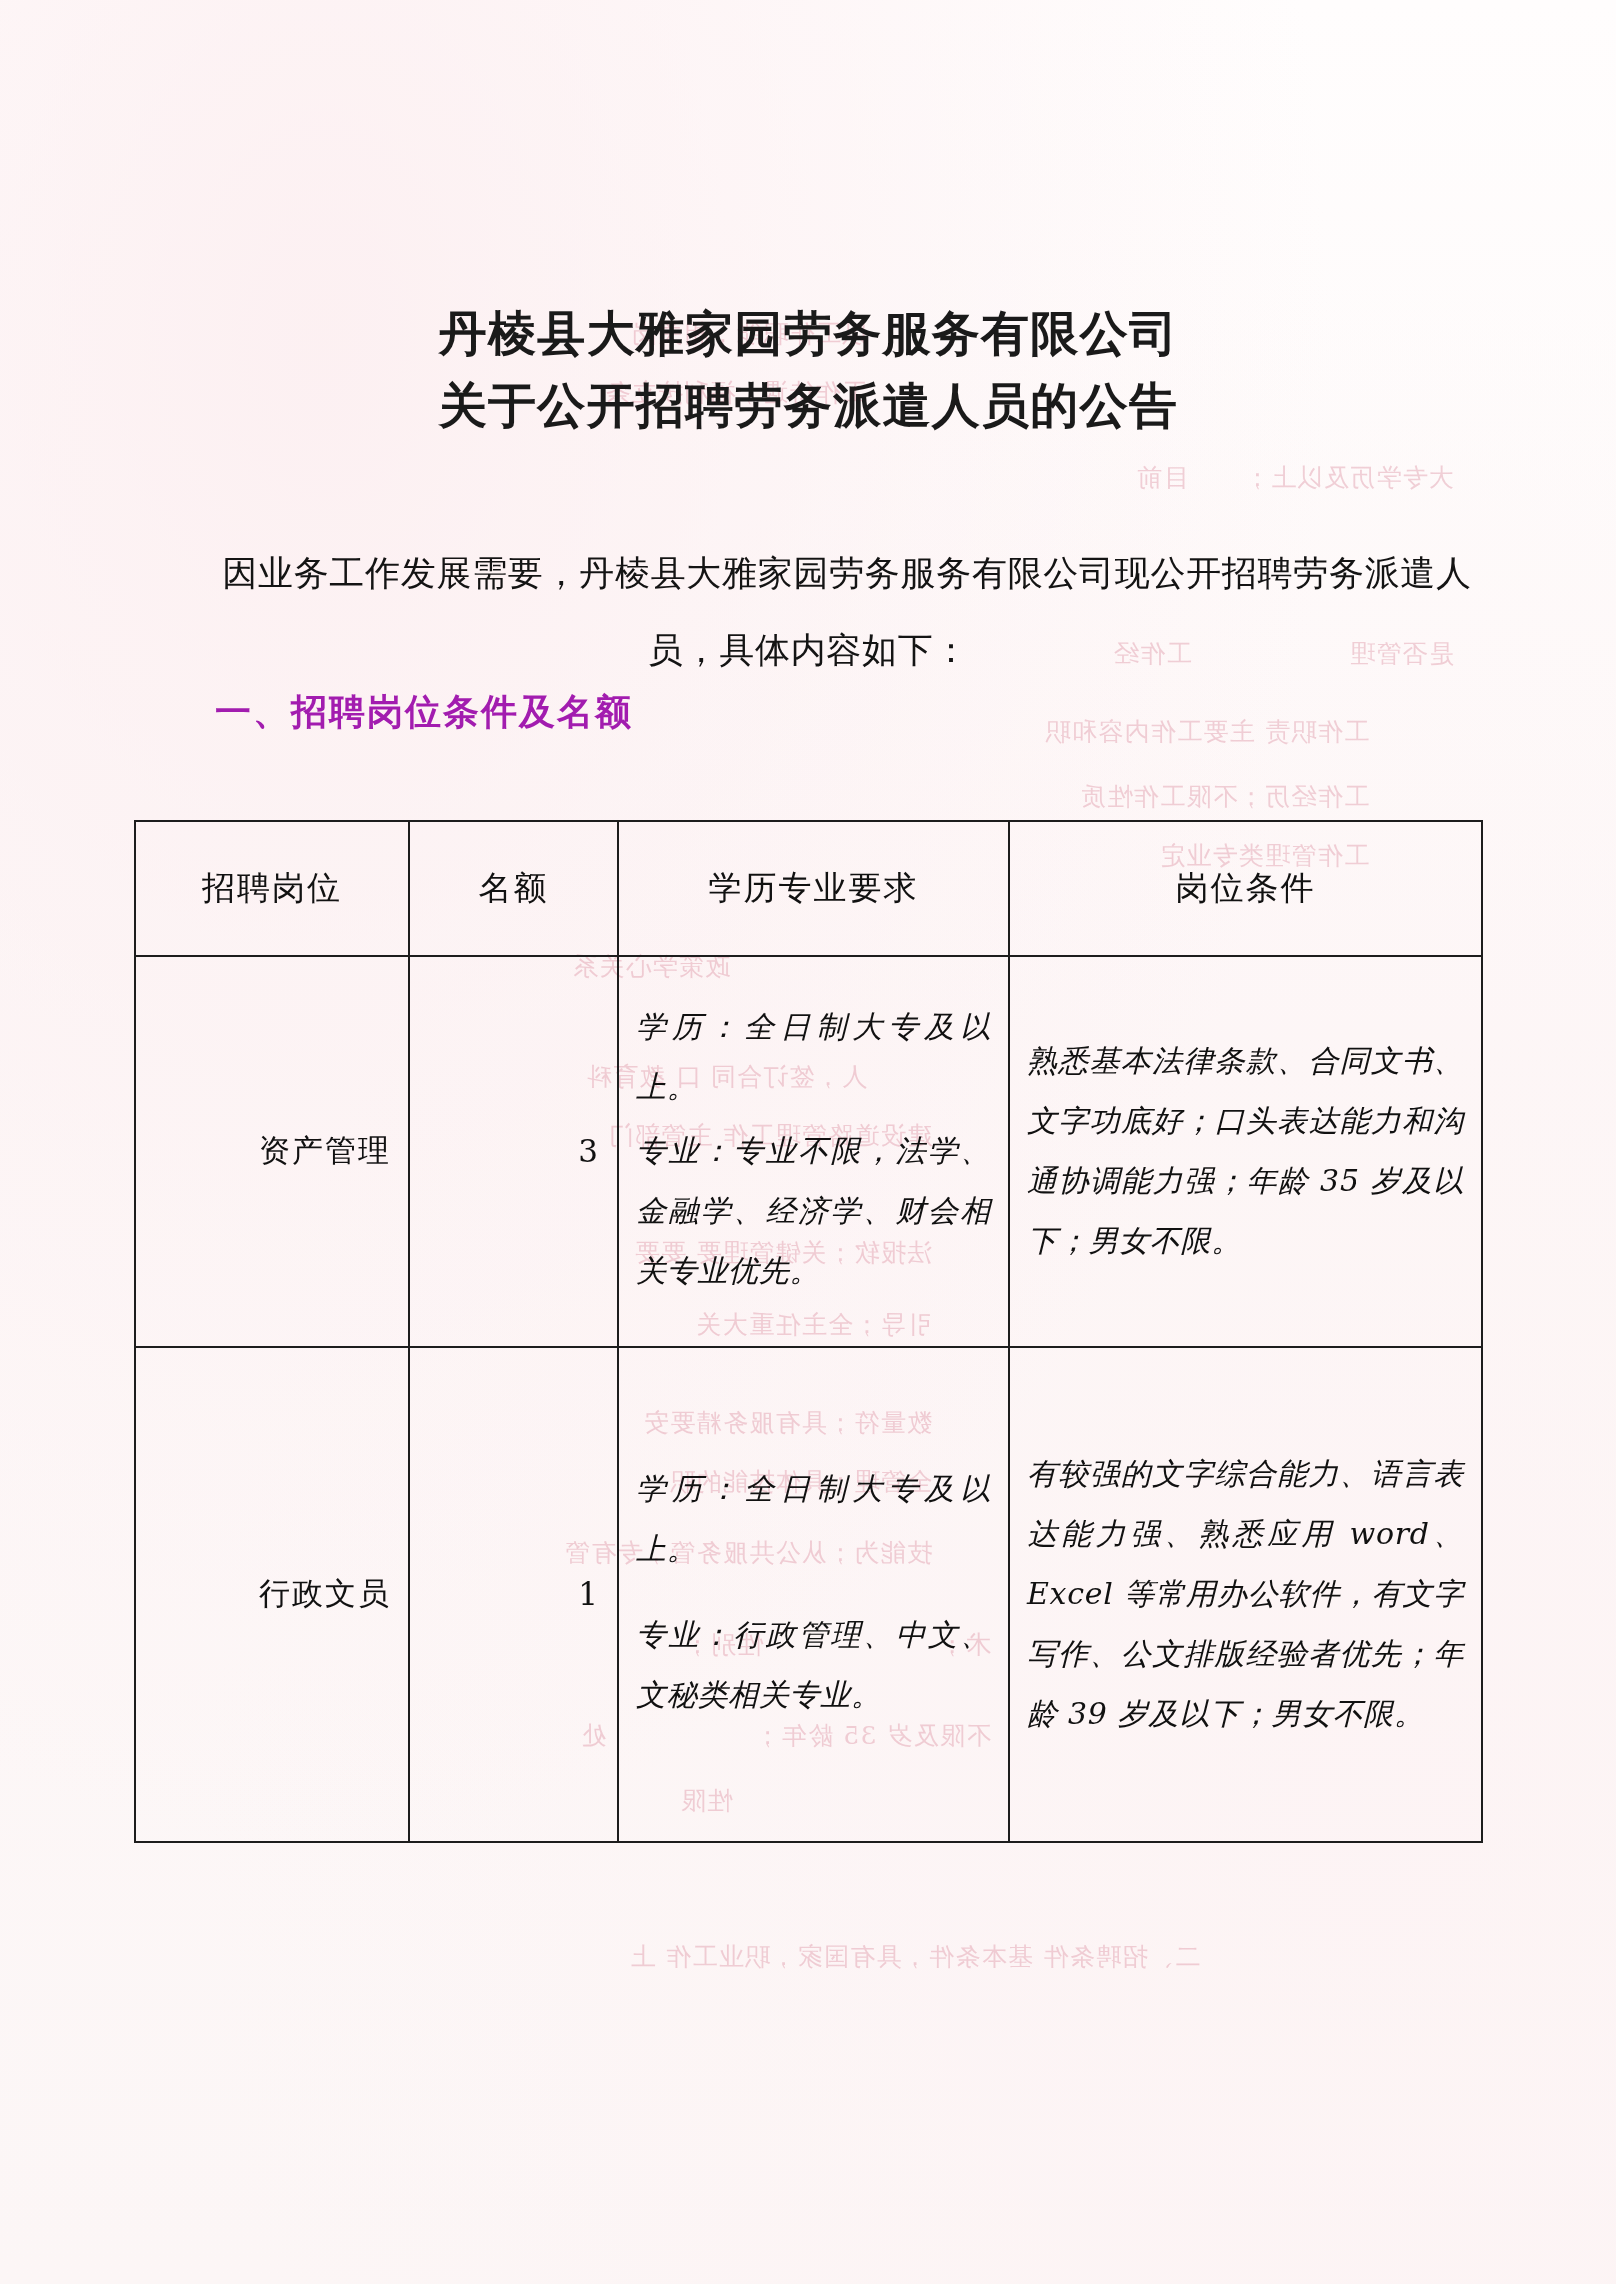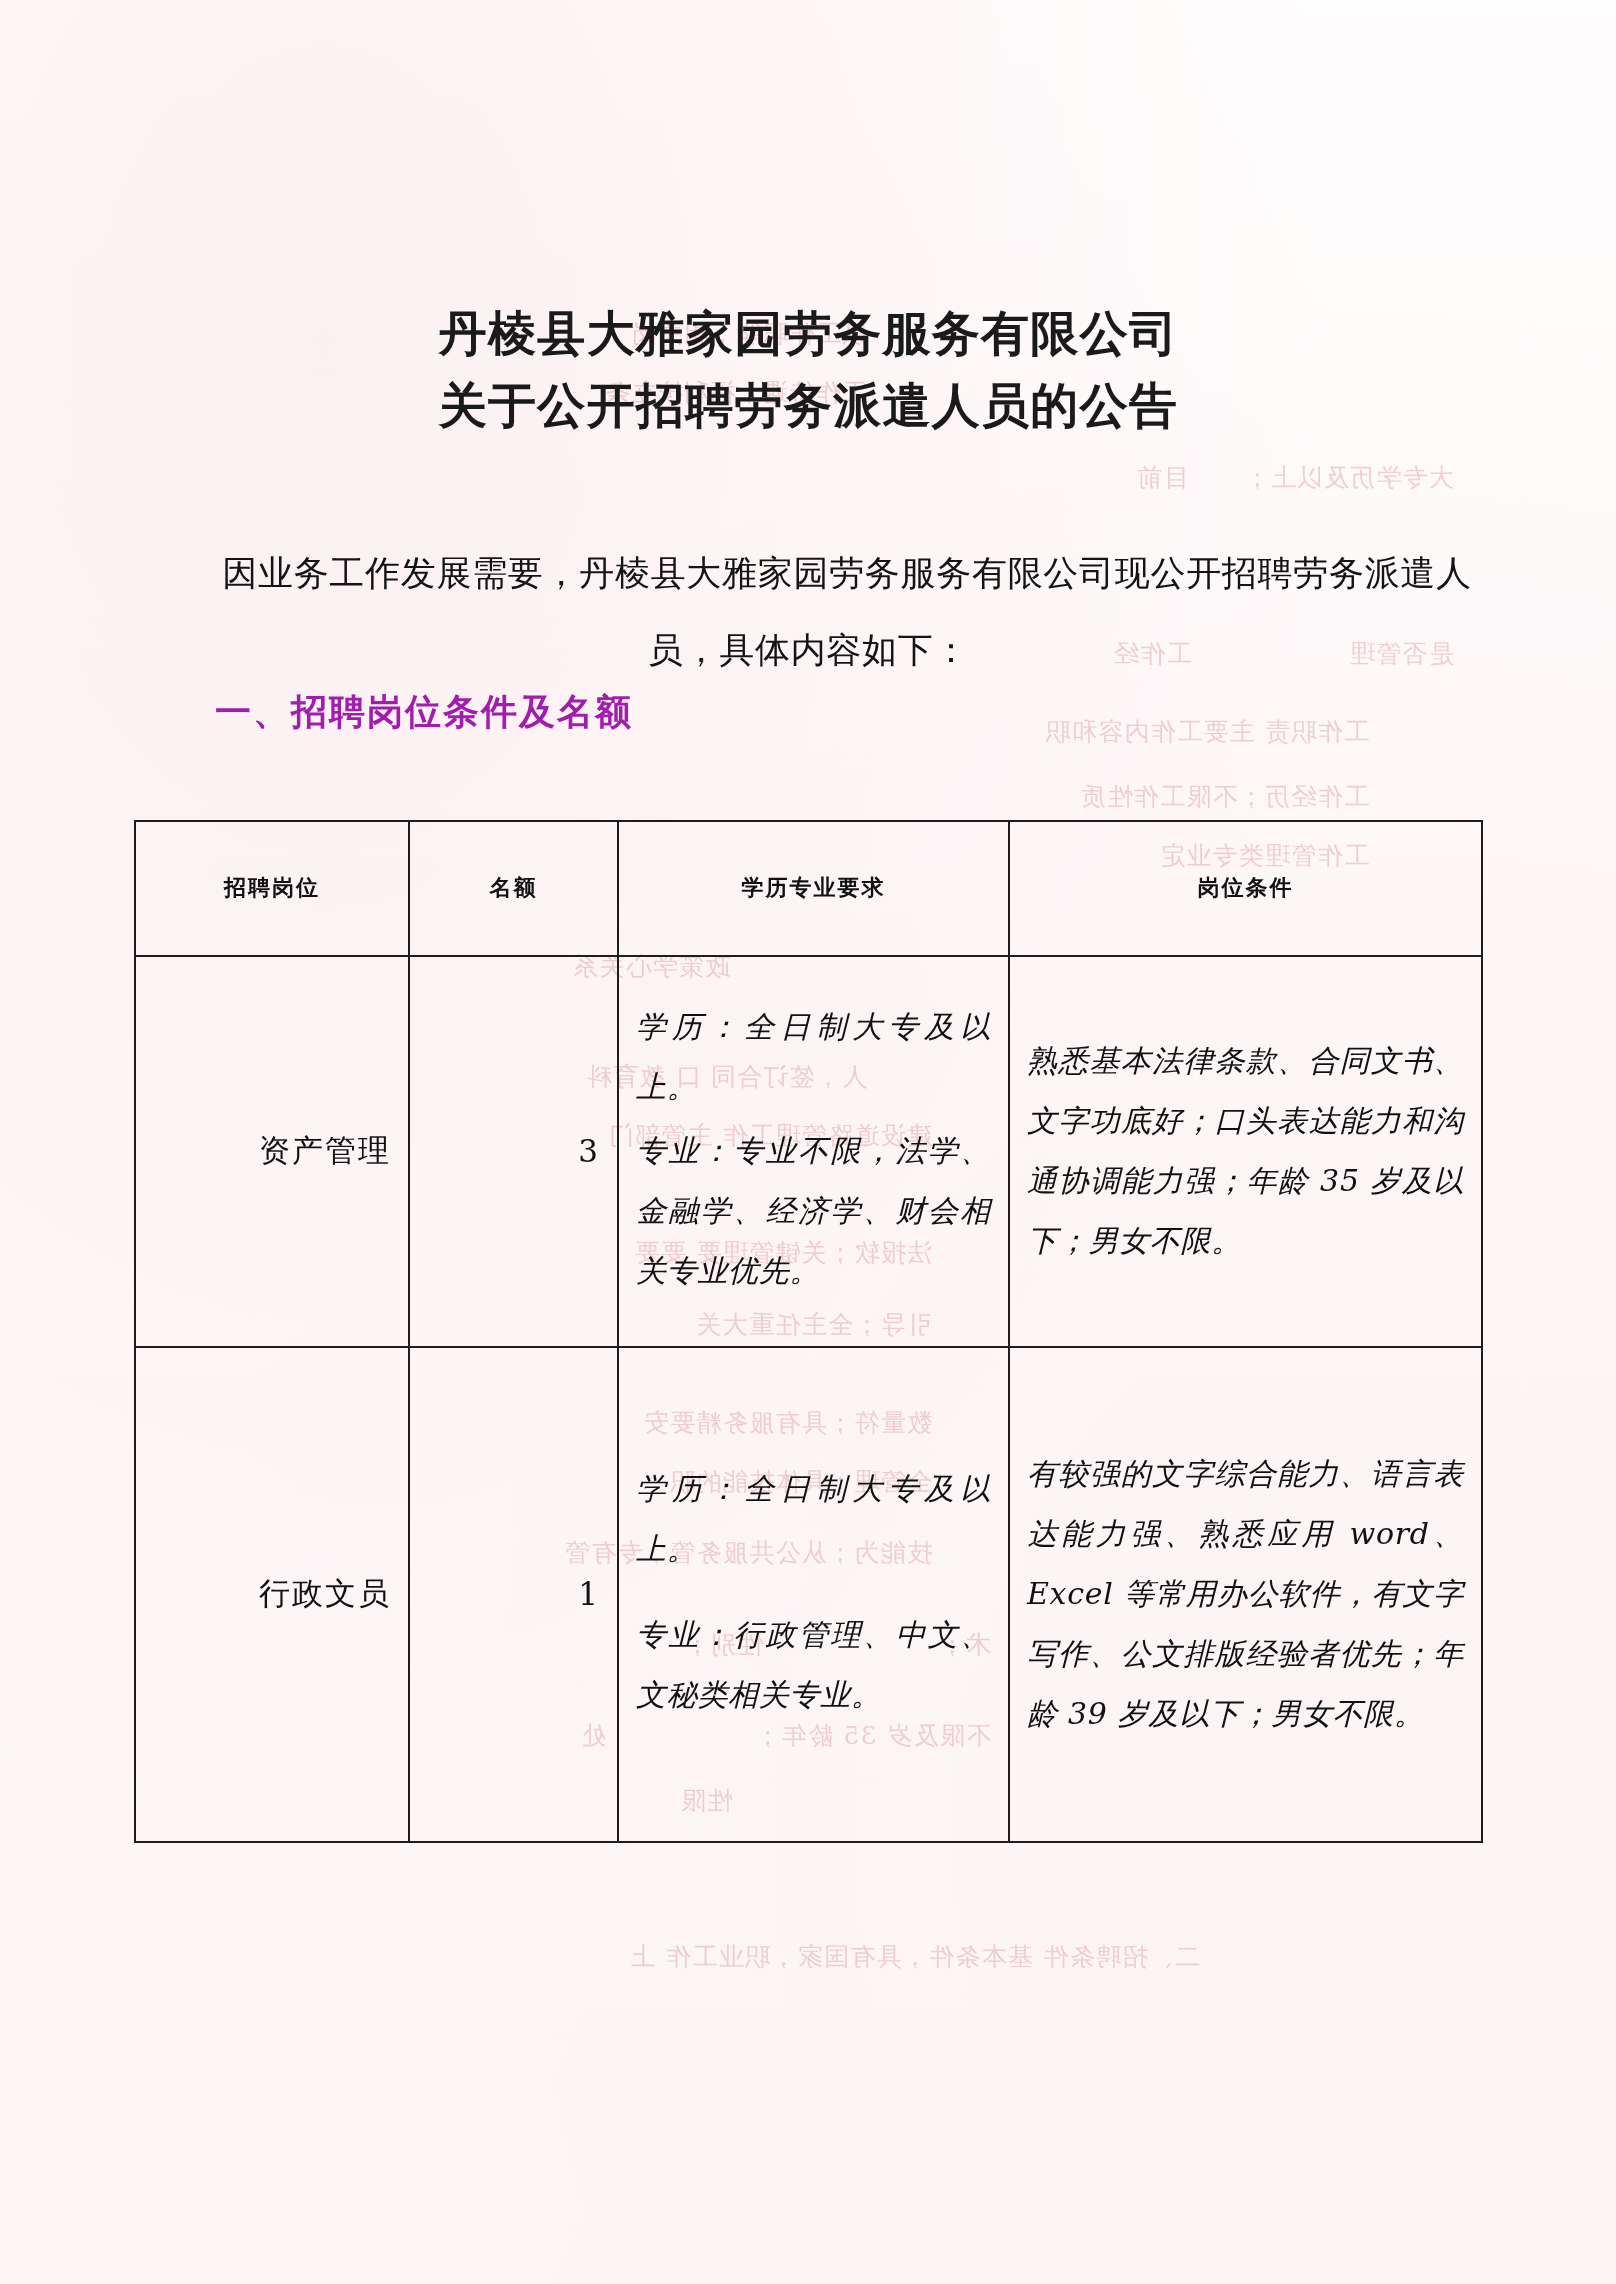--- a/index.html
+++ b/index.html
@@ -90,22 +90,22 @@
     border-collapse: collapse;
     table-layout: fixed;
   }
   table.grid td, table.grid th {
     border: 2px solid #1d1d1d;
     vertical-align: middle;
     padding: 14.3px 17px;
     color: #111;
   }
   table.grid th {
-    font-size: 22px;
-    font-weight: bold;
+    font-size: 33px;
+    font-weight: normal;
     text-align: center;
     height: 104px;
     letter-spacing: 2px;
   }
   .col-post   { width: 274px; }
   .col-count  { width: 209px; }
   .col-edu    { width: 391px; }
   .col-cond   { width: 473px; }
   td.cell-post, td.cell-count {
     text-align: right;

